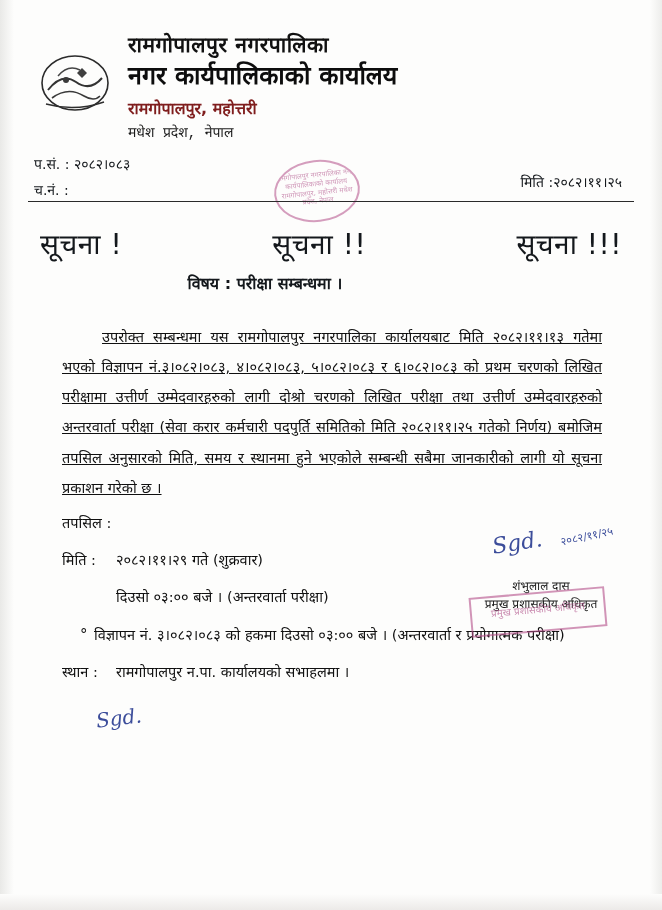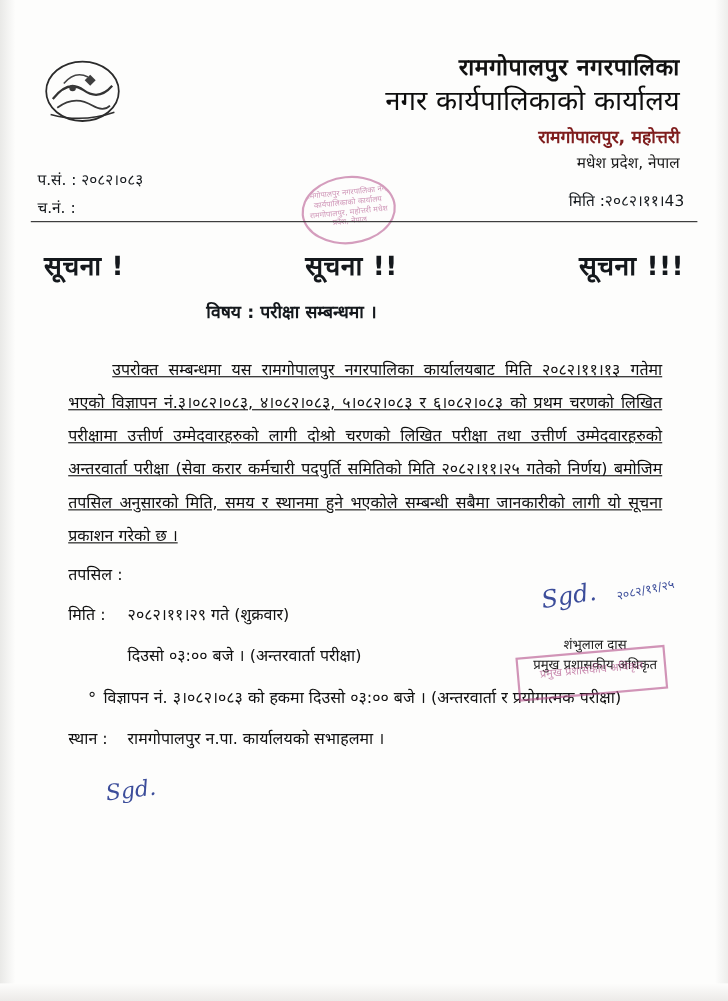--- a/index.html
+++ b/index.html
@@ -46,50 +46,51 @@
   .emblem {
     position: absolute;
     left: 38px;
     top: 52px;
     width: 74px;
     height: 62px;
   }
   .header-text {
     position: absolute;
     left: 128px;
-    top: 48px;
+    top: 32px;
     width: 490px;
-    text-align: right;
+    text-align: left;
   }
   .org-line1 {
     font-size: 21px;
     font-weight: bold;
     letter-spacing: 0.5px;
     color: #111;
     line-height: 1.25;
   }
   .org-line2 {
     font-size: 25px;
-    font-weight: normal;
+    font-weight: bold;
     color: #0d0d0d;
     line-height: 1.3;
     margin-top: 2px;
   }
   .org-line3 {
     font-size: 16px;
     font-weight: bold;
     color: #7f1d1d;
     margin-top: 6px;
     line-height: 1.3;
   }
   .org-line4 {
     font-size: 14px;
     color: #1a1a1a;
     margin-top: 4px;
     line-height: 1.3;
+    font-family: Liberation Mono, monospace;
   }
 
   
   .ref-block {
     position: absolute;
     left: 34px;
     top: 152px;
     font-size: 14px;
     line-height: 1.85;
   }
@@ -178,22 +179,22 @@
   }
 
   
   .notice-row {
     position: absolute;
     left: 40px;
     top: 224px;
     width: 582px;
     display: flex;
     justify-content: space-between;
-    font-size: 24px;
-    font-weight: bold;
+    font-size: 28px;
+    font-weight: normal;
   }
   .notice-row span { letter-spacing: .5px; }
 
   .subject {
     position: absolute;
     left: 0;
     top: 272px;
     width: 530px;
     text-align: center;
     font-size: 16px;
@@ -283,21 +284,21 @@
     <div class="org-line3">रामगोपालपुर, महोत्तरी</div>
     <div class="org-line4">मधेश प्रदेश, नेपाल</div>
   </div>
 
   <div class="stamp-header">रामगोपालपुर नगरपालिका नगर कार्यपालिकाको कार्यालय रामगोपालपुर, महोत्तरी मधेश प्रदेश, नेपाल</div>
 
   <div class="ref-block">
     <div>प.सं. : २०८२।०८३</div>
     <div>च.नं. :</div>
   </div>
-  <div class="date-block">मिति :२०८२।११।43</div>
+  <div class="date-block">मिति :२०८२।११।२५</div>
 
   <div class="rule"></div>
 
   <div class="notice-row">
     <span>सूचना !</span>
     <span>सूचना !!</span>
     <span>सूचना !!!</span>
   </div>
 
   <div class="subject">विषय : परीक्षा सम्बन्धमा ।</div>

